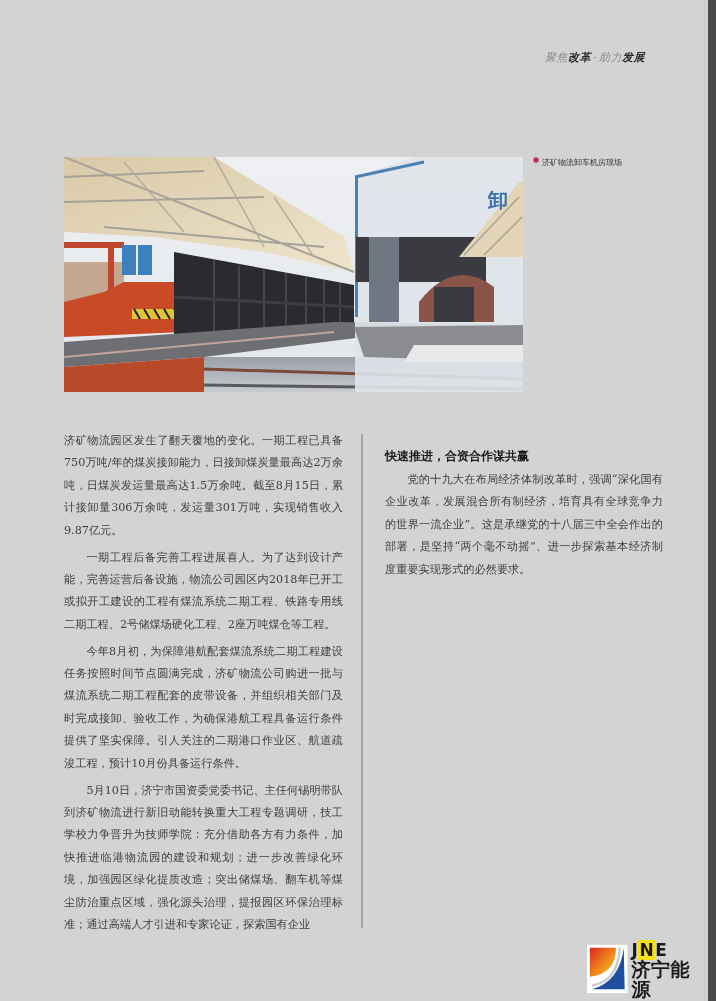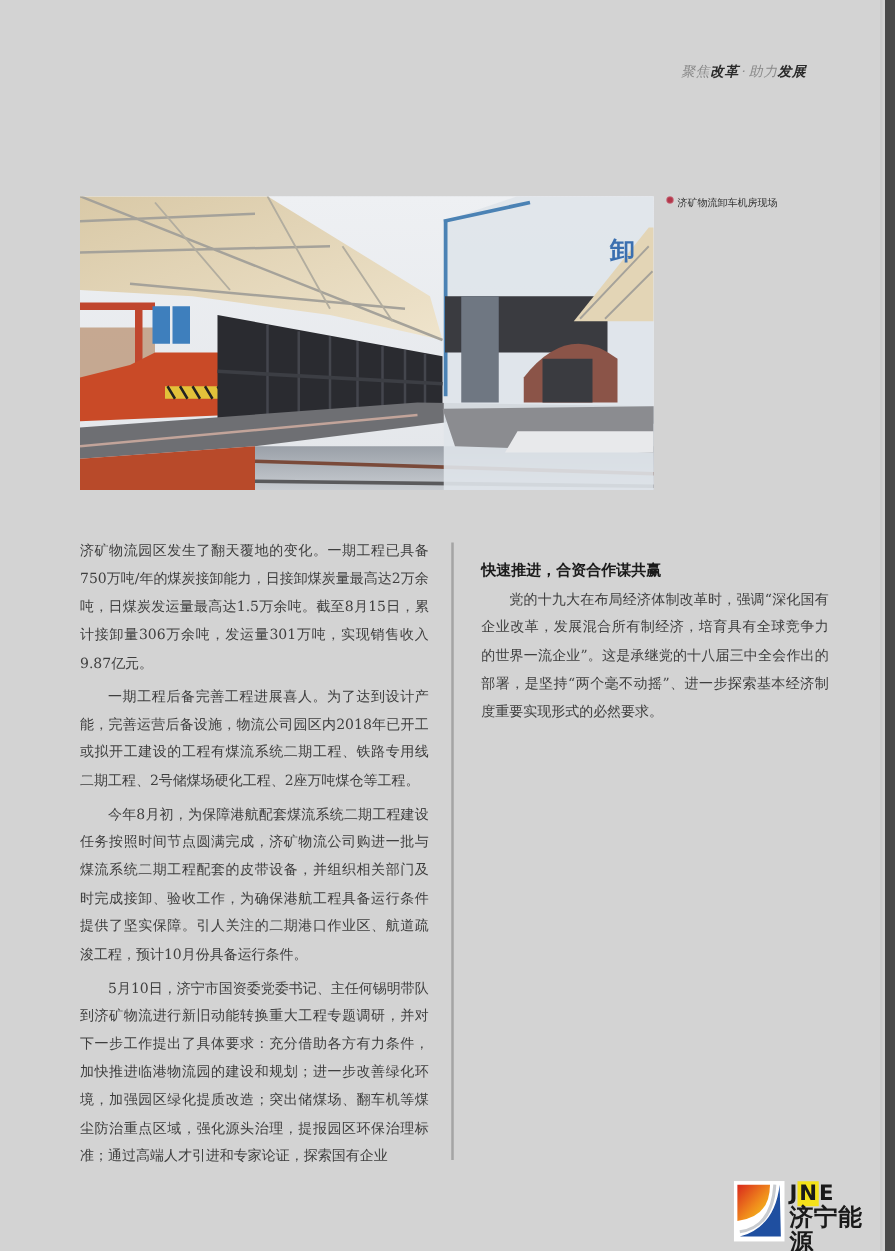--- a/index.html
+++ b/index.html
@@ -67,21 +67,21 @@
   }
 
   
   .footer-date {
     position: absolute; left: 551px; top: 948px;
     font-family: "DejaVu Sans", "Liberation Sans", sans-serif;
     font-size: 6.5px; color: #555; white-space: nowrap; margin-left: 40px;
   }
   .logo {
     position: absolute; left: 587px; top: 944px; width: 120px; height: 50px;
-    display: flex; align-items: flex-start;
+    display: flex; align-items: center;
   }
   .logo-mark { width: 42px; height: 50px; }
   .logo-text {
     margin-left: 4px; display: flex; flex-direction: column;
     font-family: "DejaVu Sans", "Liberation Sans", sans-serif;
     font-weight: bold; color: #1a1a1a;
   }
   .logo-abbr { font-size: 17px; line-height: 18px; letter-spacing: 0.5px; margin-top: 2px; }
   .logo-abbr .hl { background: #f4e11a; padding: 0 1px; }
   .logo-name { font-size: 19px; line-height: 20px; letter-spacing: 0.5px; }
@@ -161,21 +161,21 @@
 
 <div class="caption">
   <span class="bullet"></span>
   <span>济矿物流卸车机房现场</span>
 </div>
 
 <div class="col col-left">
   <p>济矿物流园区发生了翻天覆地的变化。一期工程已具备750万吨/年的煤炭接卸能力，日接卸煤炭量最高达2万余吨，日煤炭发运量最高达1.5万余吨。截至8月15日，累计接卸量306万余吨，发运量301万吨，实现销售收入9.87亿元。</p>
   <p class="indent">一期工程后备完善工程进展喜人。为了达到设计产能，完善运营后备设施，物流公司园区内2018年已开工或拟开工建设的工程有煤流系统二期工程、铁路专用线二期工程、2号储煤场硬化工程、2座万吨煤仓等工程。</p>
   <p class="indent">今年8月初，为保障港航配套煤流系统二期工程建设任务按照时间节点圆满完成，济矿物流公司购进一批与煤流系统二期工程配套的皮带设备，并组织相关部门及时完成接卸、验收工作，为确保港航工程具备运行条件提供了坚实保障。引人关注的二期港口作业区、航道疏浚工程，预计10月份具备运行条件。</p>
-  <p class="indent">5月10日，济宁市国资委党委书记、主任何锡明带队到济矿物流进行新旧动能转换重大工程专题调研，并对下一步工作提出了具体要求：充分借助各方有力条件，加快推进临港物流园的建设和规划；进一步改善绿化环境，加强园区绿化提质改造；突出储煤场、翻车机等煤尘防治重点区域，强化源头治理，提报园区环保治理标准；通过高端人才引进和专家论证，探索国有企业</p>
+  <p class="indent">5月10日，济宁市国资委党委书记、主任何锡明带队到济矿物流进行新旧动能转换重大工程专题调研，技工学校力争晋升为技师学院：充分借助各方有力条件，加快推进临港物流园的建设和规划；进一步改善绿化环境，加强园区绿化提质改造；突出储煤场、翻车机等煤尘防治重点区域，强化源头治理，提报园区环保治理标准；通过高端人才引进和专家论证，探索国有企业</p>
 </div>
 
 <div class="divider"></div>
 
 <div class="col col-right">
   <h2 class="section-heading">快速推进，合资合作谋共赢</h2>
   <p class="indent">党的十九大在布局经济体制改革时，强调“深化国有企业改革，发展混合所有制经济，培育具有全球竞争力的世界一流企业”。这是承继党的十八届三中全会作出的部署，是坚持“两个毫不动摇”、进一步探索基本经济制度重要实现形式的必然要求。</p>
 </div>
 
 <div class="footer-date">2018年9月</div>

